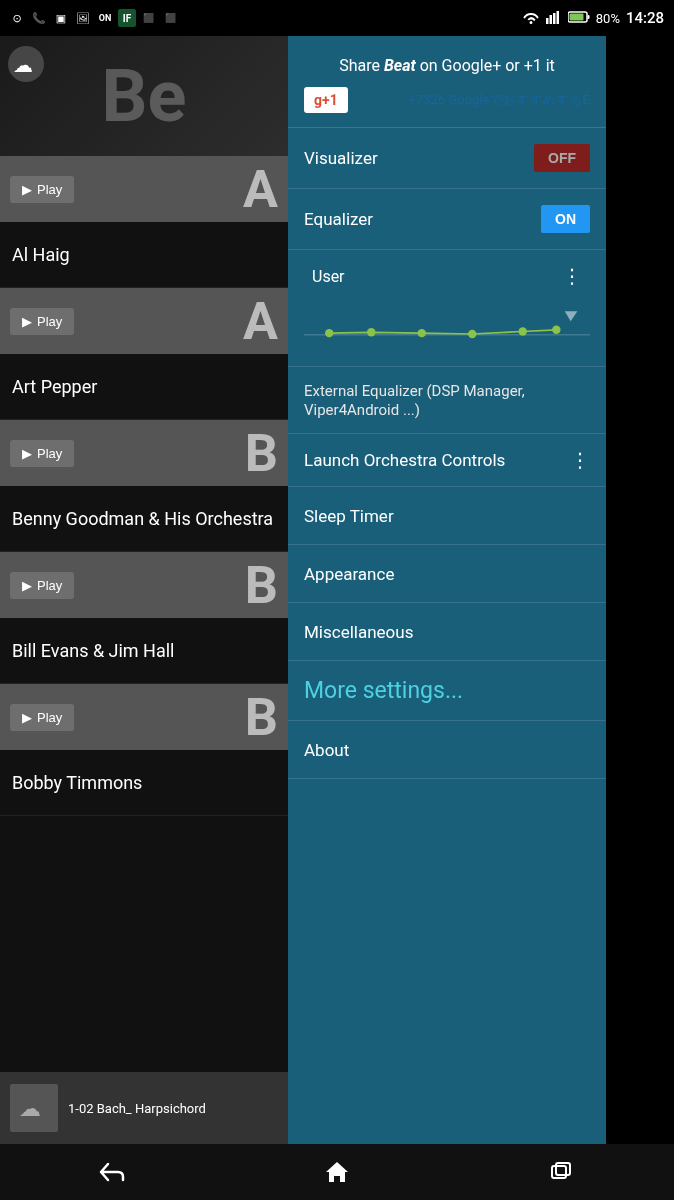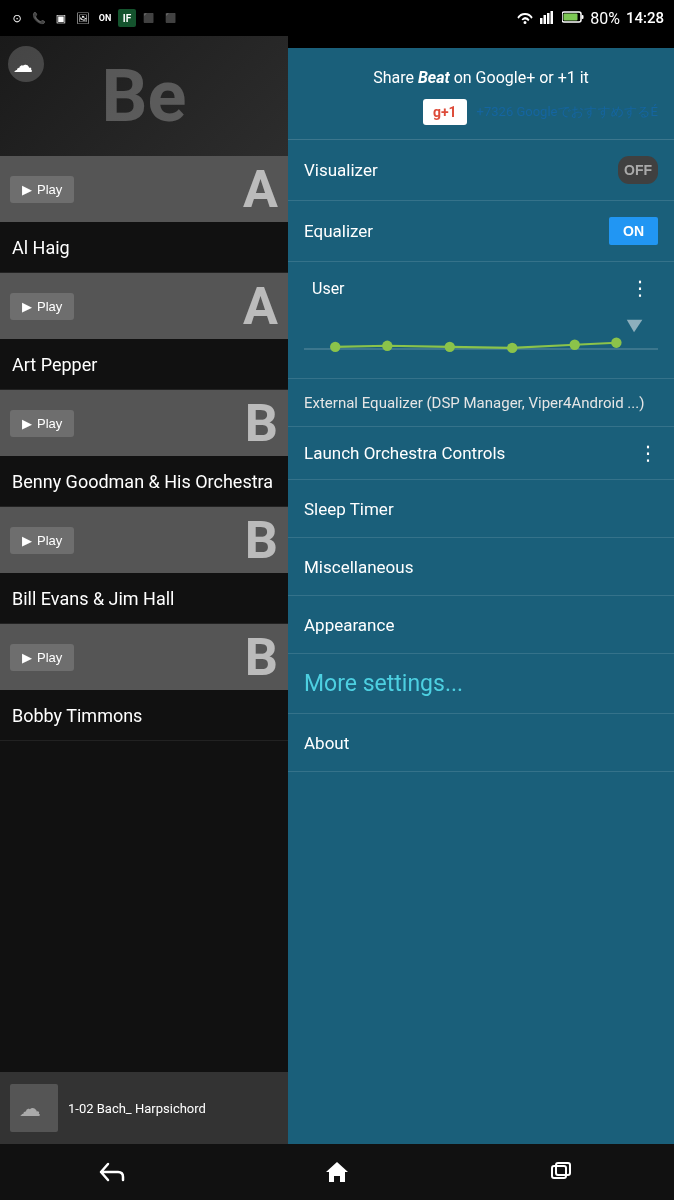--- a/index.html
+++ b/index.html
@@ -42,21 +42,21 @@
       font-size: 11px;
       color: #fff;
     }
     .status-bar-right {
       display: flex;
       align-items: center;
       gap: 6px;
       color: #fff;
       font-size: 13px;
     }
-    .battery-text { font-size: 16px; color: #fff; }
+    .battery-text { font-size: 13px; color: #fff; }
     .time-text { font-size: 15px; color: #fff; font-weight: 500; }
 
     
     .main-layout {
       display: flex;
       width: 674px;
       height: calc(1200px - 36px - 56px);
       position: relative;
     }
 
@@ -125,40 +125,39 @@
       gap: 5px;
       cursor: pointer;
     }
     .letter-badge {
       font-size: 52px;
       font-weight: bold;
       color: rgba(255,255,255,0.6);
       margin-left: auto;
     }
     .artist-name-row {
-      height: 50px;
+      height: 65px;
       background: #111;
       display: flex;
       align-items: center;
       padding: 0 12px;
     }
     .artist-name {
       color: #fff;
       font-size: 18px;
       font-weight: 400;
     }
 
     
     .right-panel {
-      width: 386px;
+      width: 318px;
       height: 100%;
       background: #1a5f7a;
       overflow-y: auto;
       flex-shrink: 0;
-      margin-top: 12px;
     }
 
     
     .share-section {
       padding: 20px 16px 14px;
       text-align: center;
       border-bottom: 1px solid rgba(255,255,255,0.15);
     }
     .share-text {
       color: #fff;
@@ -166,21 +165,21 @@
       margin-bottom: 12px;
     }
     .share-text em {
       font-style: italic;
       font-weight: bold;
     }
     .google-plus-row {
       display: flex;
       align-items: center;
       gap: 10px;
-      justify-content: flex-end;
+      justify-content: space-between;
     }
     .g-plus-btn {
       background: #fff;
       border-radius: 3px;
       padding: 5px 10px;
       display: flex;
       align-items: center;
       gap: 4px;
       font-size: 13px;
       font-weight: bold;
@@ -200,27 +199,27 @@
       justify-content: space-between;
       padding: 16px 16px;
       border-bottom: 1px solid rgba(255,255,255,0.12);
       min-height: 58px;
     }
     .settings-label {
       color: #fff;
       font-size: 17px;
     }
     .toggle-off {
-      background: #404040;
+      background: #7f1d1d;
       color: #aaa;
       border: none;
-      padding: 6px 6px;
+      padding: 6px 14px;
       font-size: 14px;
       font-weight: bold;
-      border-radius: 11px;
+      border-radius: 2px;
       cursor: pointer;
     }
     .toggle-on {
       background: #2196F3;
       color: #fff;
       border: none;
       padding: 6px 14px;
       font-size: 14px;
       font-weight: bold;
       border-radius: 2px;
@@ -533,25 +532,25 @@
     <div class="launch-row">
       <span class="settings-label">Launch Orchestra Controls</span>
       <button class="three-dots">⋮</button>
     </div>
 
     <div class="settings-row">
       <span class="settings-label">Sleep Timer</span>
     </div>
 
     <div class="settings-row">
+      <span class="settings-label">Appearance</span>
+    </div>
+
+    <div class="settings-row">
       <span class="settings-label">Miscellaneous</span>
-    </div>
-
-    <div class="settings-row">
-      <span class="settings-label">Appearance</span>
     </div>
 
     <div class="more-settings-row">
       <span class="more-settings-link">More settings...</span>
     </div>
 
     <div class="settings-row">
       <span class="settings-label">About</span>
     </div>
 

